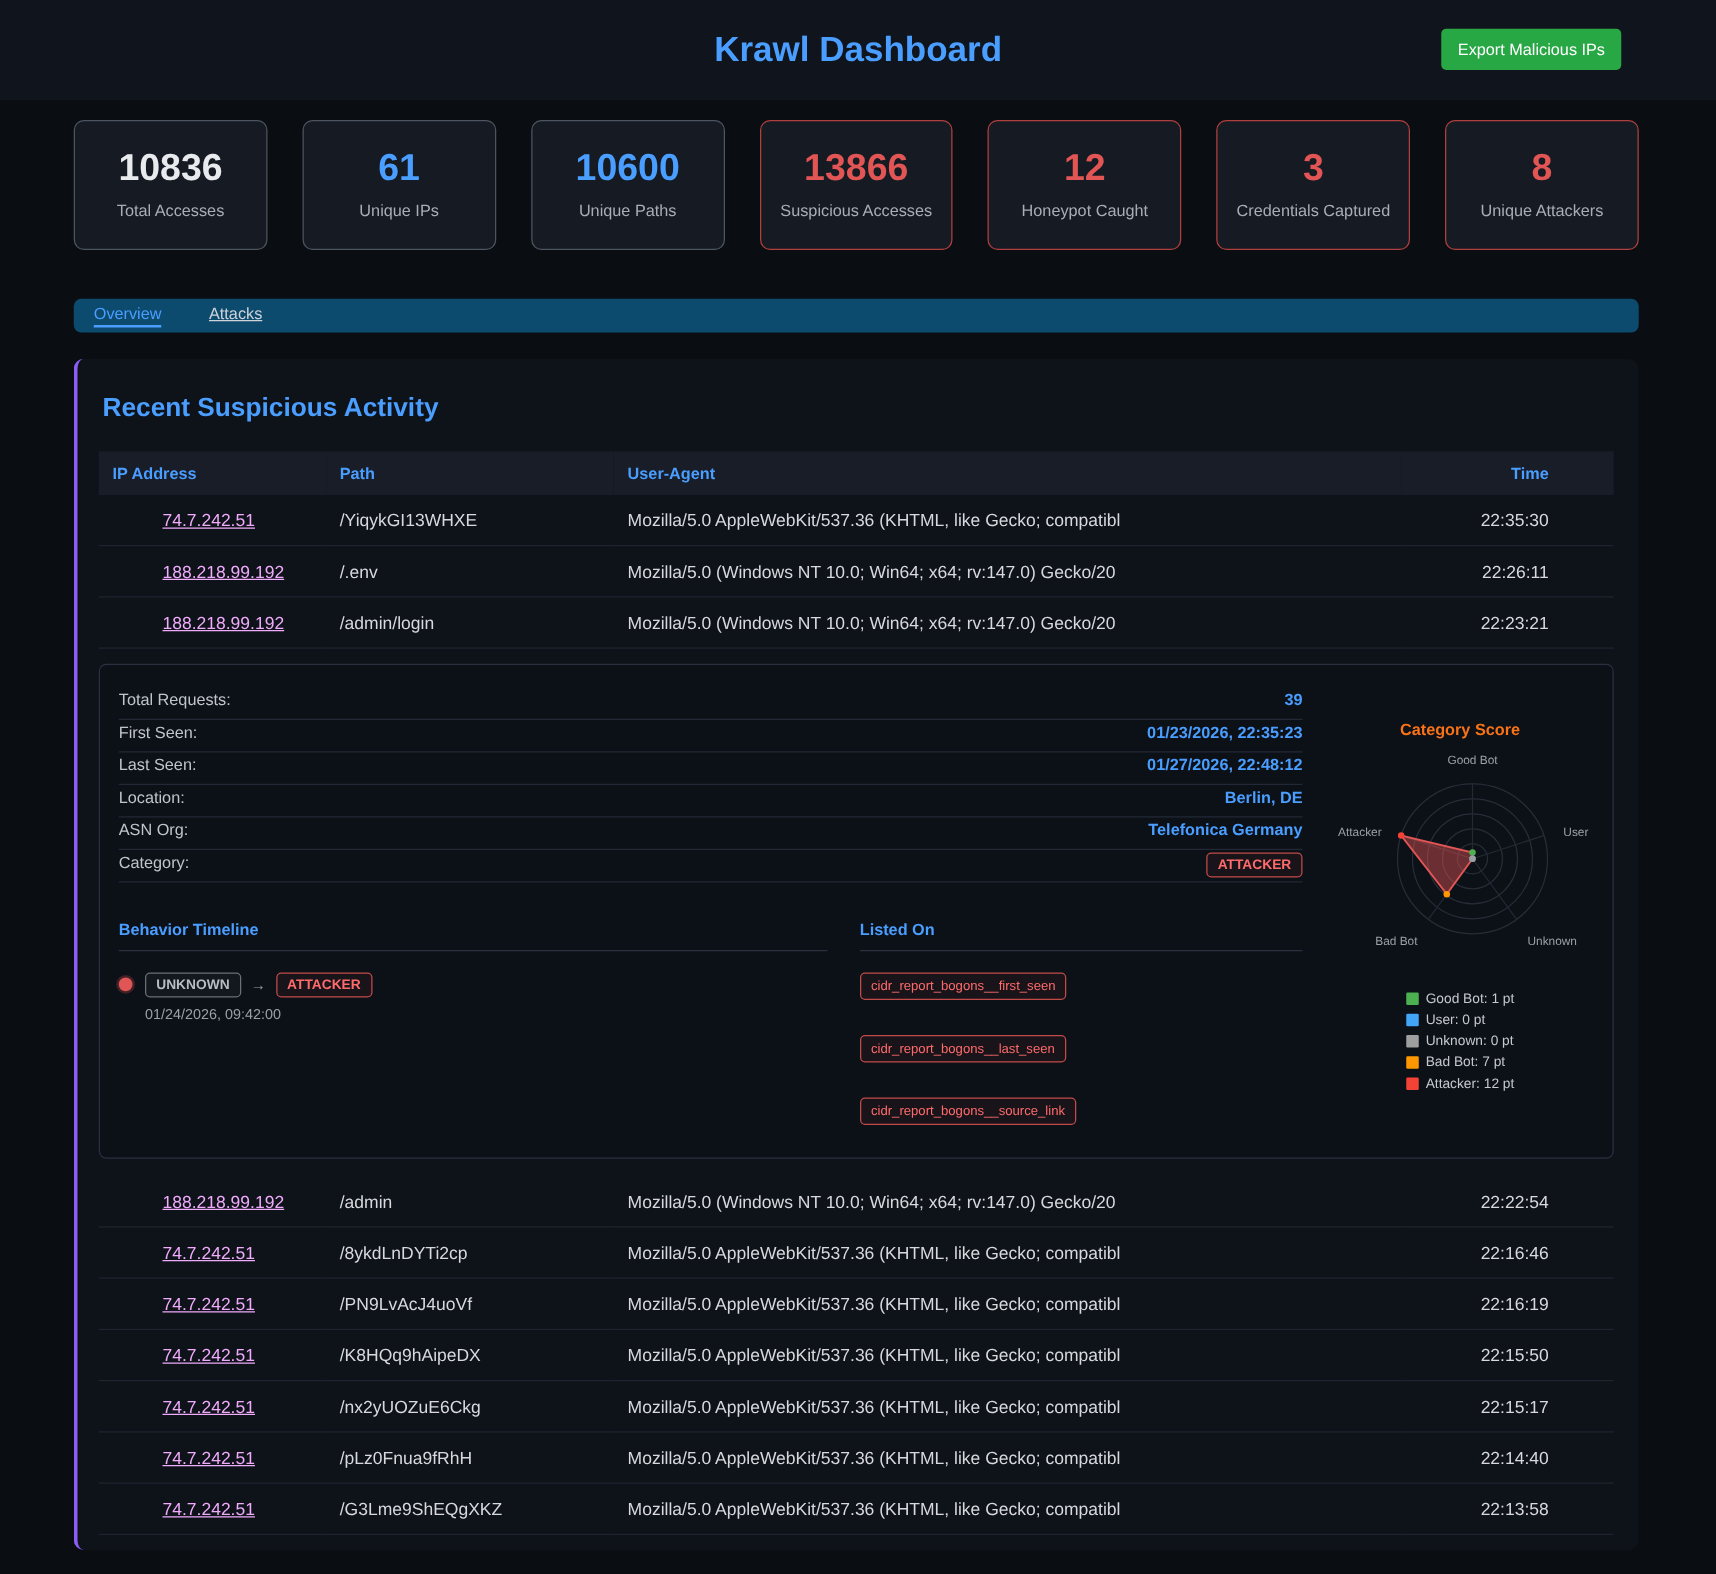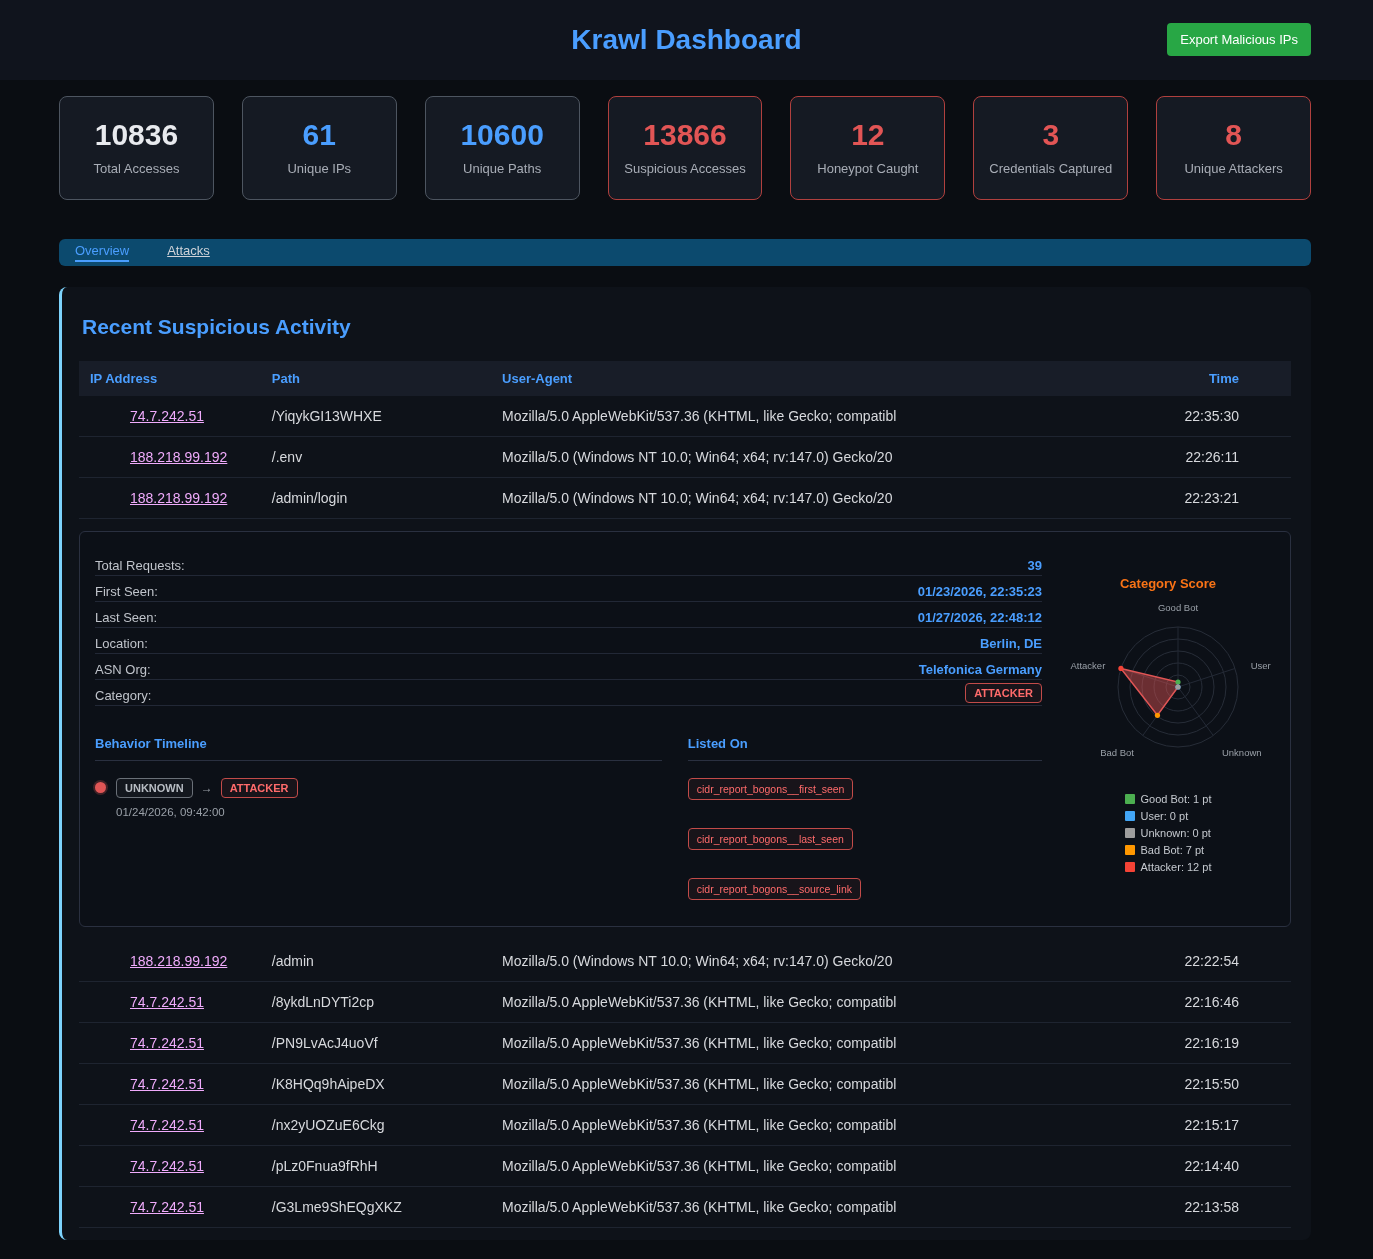--- a/index.html
+++ b/index.html
@@ -9,21 +9,21 @@
     color: #d7d9dd;
     font-family: "Liberation Sans", "DejaVu Sans", sans-serif;
   }
   .header {
     position: relative; height: 80px;
     background: #10141d;
     display: flex; align-items: center; justify-content: center;
   }
   .page-title { color: #4a9eff; font-size: 28px; font-weight: bold; }
   .export-btn {
-    position: absolute; right: 62px; top: 23px;
+    position: absolute; right: 76px; top: 23px;
     background: #28a745; color: #fff; border: none; border-radius: 4px;
     font-size: 13px; padding: 9px 13px; cursor: pointer; font-family: inherit;
   }
   .stats-row { display: flex; gap: 28px; padding: 16px 62px 0 59px; }
   .stat-card {
     flex: 1; background: #151a23; border: 1px solid #4d5560; border-radius: 8px;
     text-align: center; padding: 21px 8px 23px;
   }
   .stat-card.alert { border-color: #b0403e; }
   .stat-value { font-size: 30px; font-weight: bold; }
@@ -32,21 +32,21 @@
   .stat-value.red { color: #e25555; }
   .stat-label { margin-top: 9px; font-size: 13px; color: #a8adb6; }
   .tabs-bar {
     margin: 39px 62px 0 59px; background: #0c4a6e; border-radius: 6px;
     padding: 4px 16px; display: flex; gap: 38px;
   }
   .tab { font-size: 13px; cursor: pointer; text-decoration: underline; color: #cfd3d9; }
   .tab.active { color: #4a9eff; text-decoration: none; border-bottom: 2px solid #4a9eff; padding-bottom: 2px; }
   .main-panel {
     margin: 21px 62px 14px 59px; background: #0e1219;
-    border-left: 3px solid #7dd3fc; border-radius: 8px;
+    border-left: 3px solid #8b5cf6; border-radius: 8px;
     padding: 28px 20px 12px 17px;
   }
   .panel-title { color: #4a9eff; font-size: 21px; font-weight: bold; margin: 0 0 22px 3px; }
   .activity-table { width: 100%; border-collapse: collapse; }
   .activity-table th {
     background: #181d28; color: #4a9eff; font-size: 13px; font-weight: bold;
     text-align: left; padding: 10px 12px 10px 11px;
   }
   .activity-table th:nth-child(1) { width: 15%; }
   .activity-table th:nth-child(2) { width: 19%; }
@@ -60,21 +60,21 @@
   .cell-ip a { color: #f0abfc; text-decoration: underline; cursor: pointer; margin-left: 40px; }
   td.cell-time, th.col-time { text-align: right; padding-right: 52px; white-space: nowrap; }
   .detail-row > td { padding: 12px 0 14px; border-bottom: none; }
   .detail-box {
     border: 1px solid #2a3040; background: #0c1017; border-radius: 6px;
     display: flex; min-height: 396px;
   }
   .detail-left { flex: 1; padding: 18px 16px 26px 15px; }
   .detail-right { width: 232px; padding: 44px 12px 16px 0; }
   .field-row {
-    display: flex; justify-content: space-between; align-items: flex-end;
+    display: flex; justify-content: space-between; align-items: flex-start;
     min-height: 26px; border-bottom: 1px solid #222836; font-size: 13px; padding: 2px 0;
   }
   .field-label { color: #c0c4cb; }
   .field-value { color: #4a9eff; font-weight: bold; }
   .badge { display: inline-block; border-radius: 4px; font-weight: bold; white-space: nowrap; }
   .badge-red { border: 1px solid #c24b49; color: #ff6b6b; background: rgba(224,85,85,0.06); font-size: 11px; padding: 3px 8px; }
   .badge-gray { border: 1px solid #6a7078; color: #b8bdc4; background: rgba(255,255,255,0.03); font-size: 11px; padding: 3px 8px; }
   .badge-sm { font-size: 10.5px; padding: 4px 8px; font-weight: normal; cursor: pointer; }
   .detail-sections { display: flex; gap: 26px; margin-top: 30px; }
   .section-left { flex: 1.6; }

